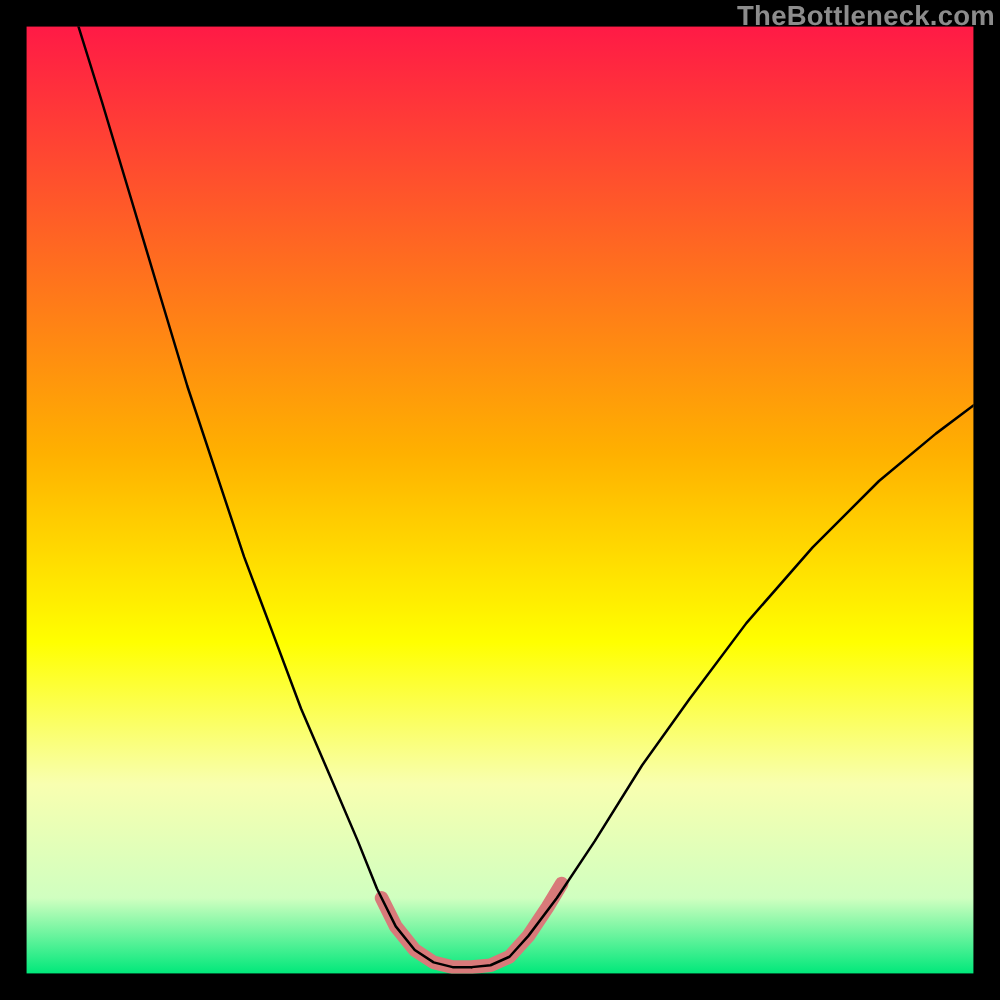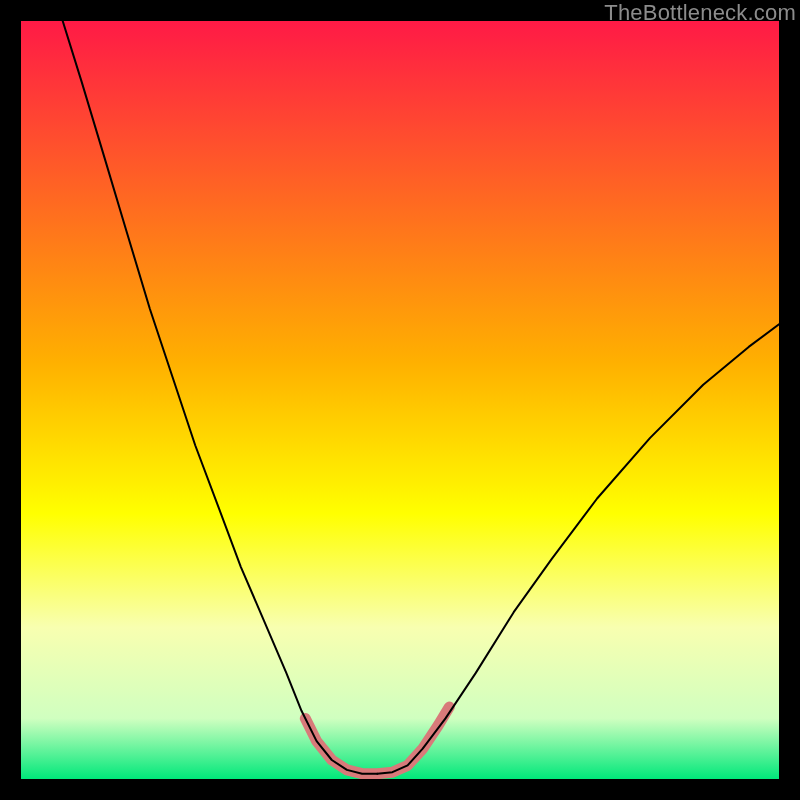--- a/index.html
+++ b/index.html
@@ -24,21 +24,21 @@
     width: 758px;
     height: 758px;
     overflow: hidden;
   }
   .watermark {
     position: absolute;
     top: 0px;
     right: 4px;
     color: #8c8c8c;
     font-size: 22px;
-    font-weight: 400;
+    font-weight: 700;
     letter-spacing: 0.2px;
     z-index: 5;
     font-family: Arial, sans-serif;
   }
   svg {
     display: block;
   }
 </style>
 </head>
 <body>

